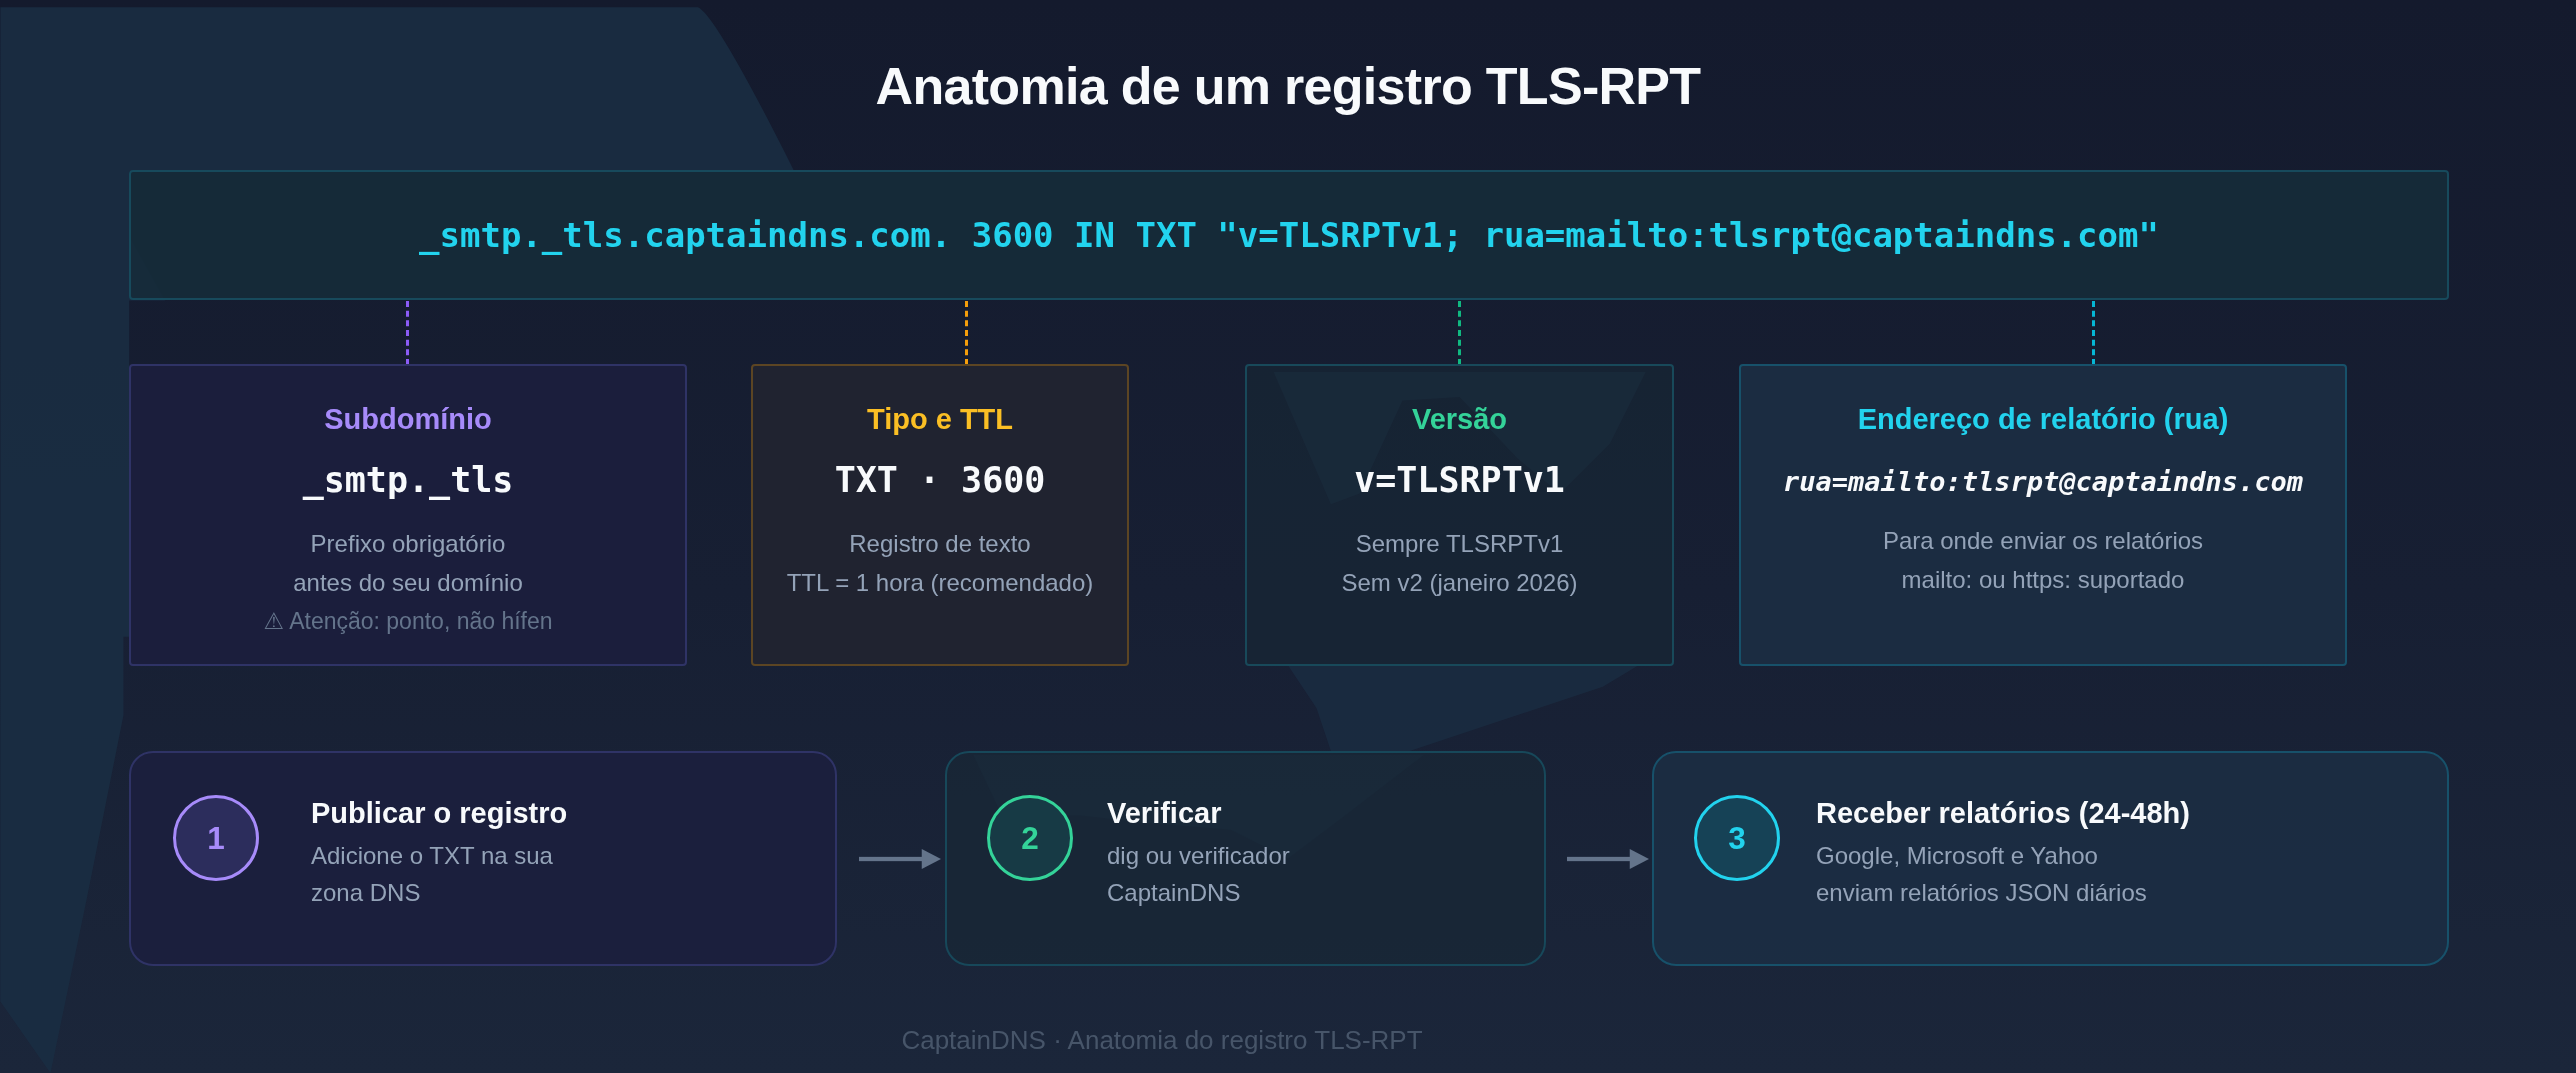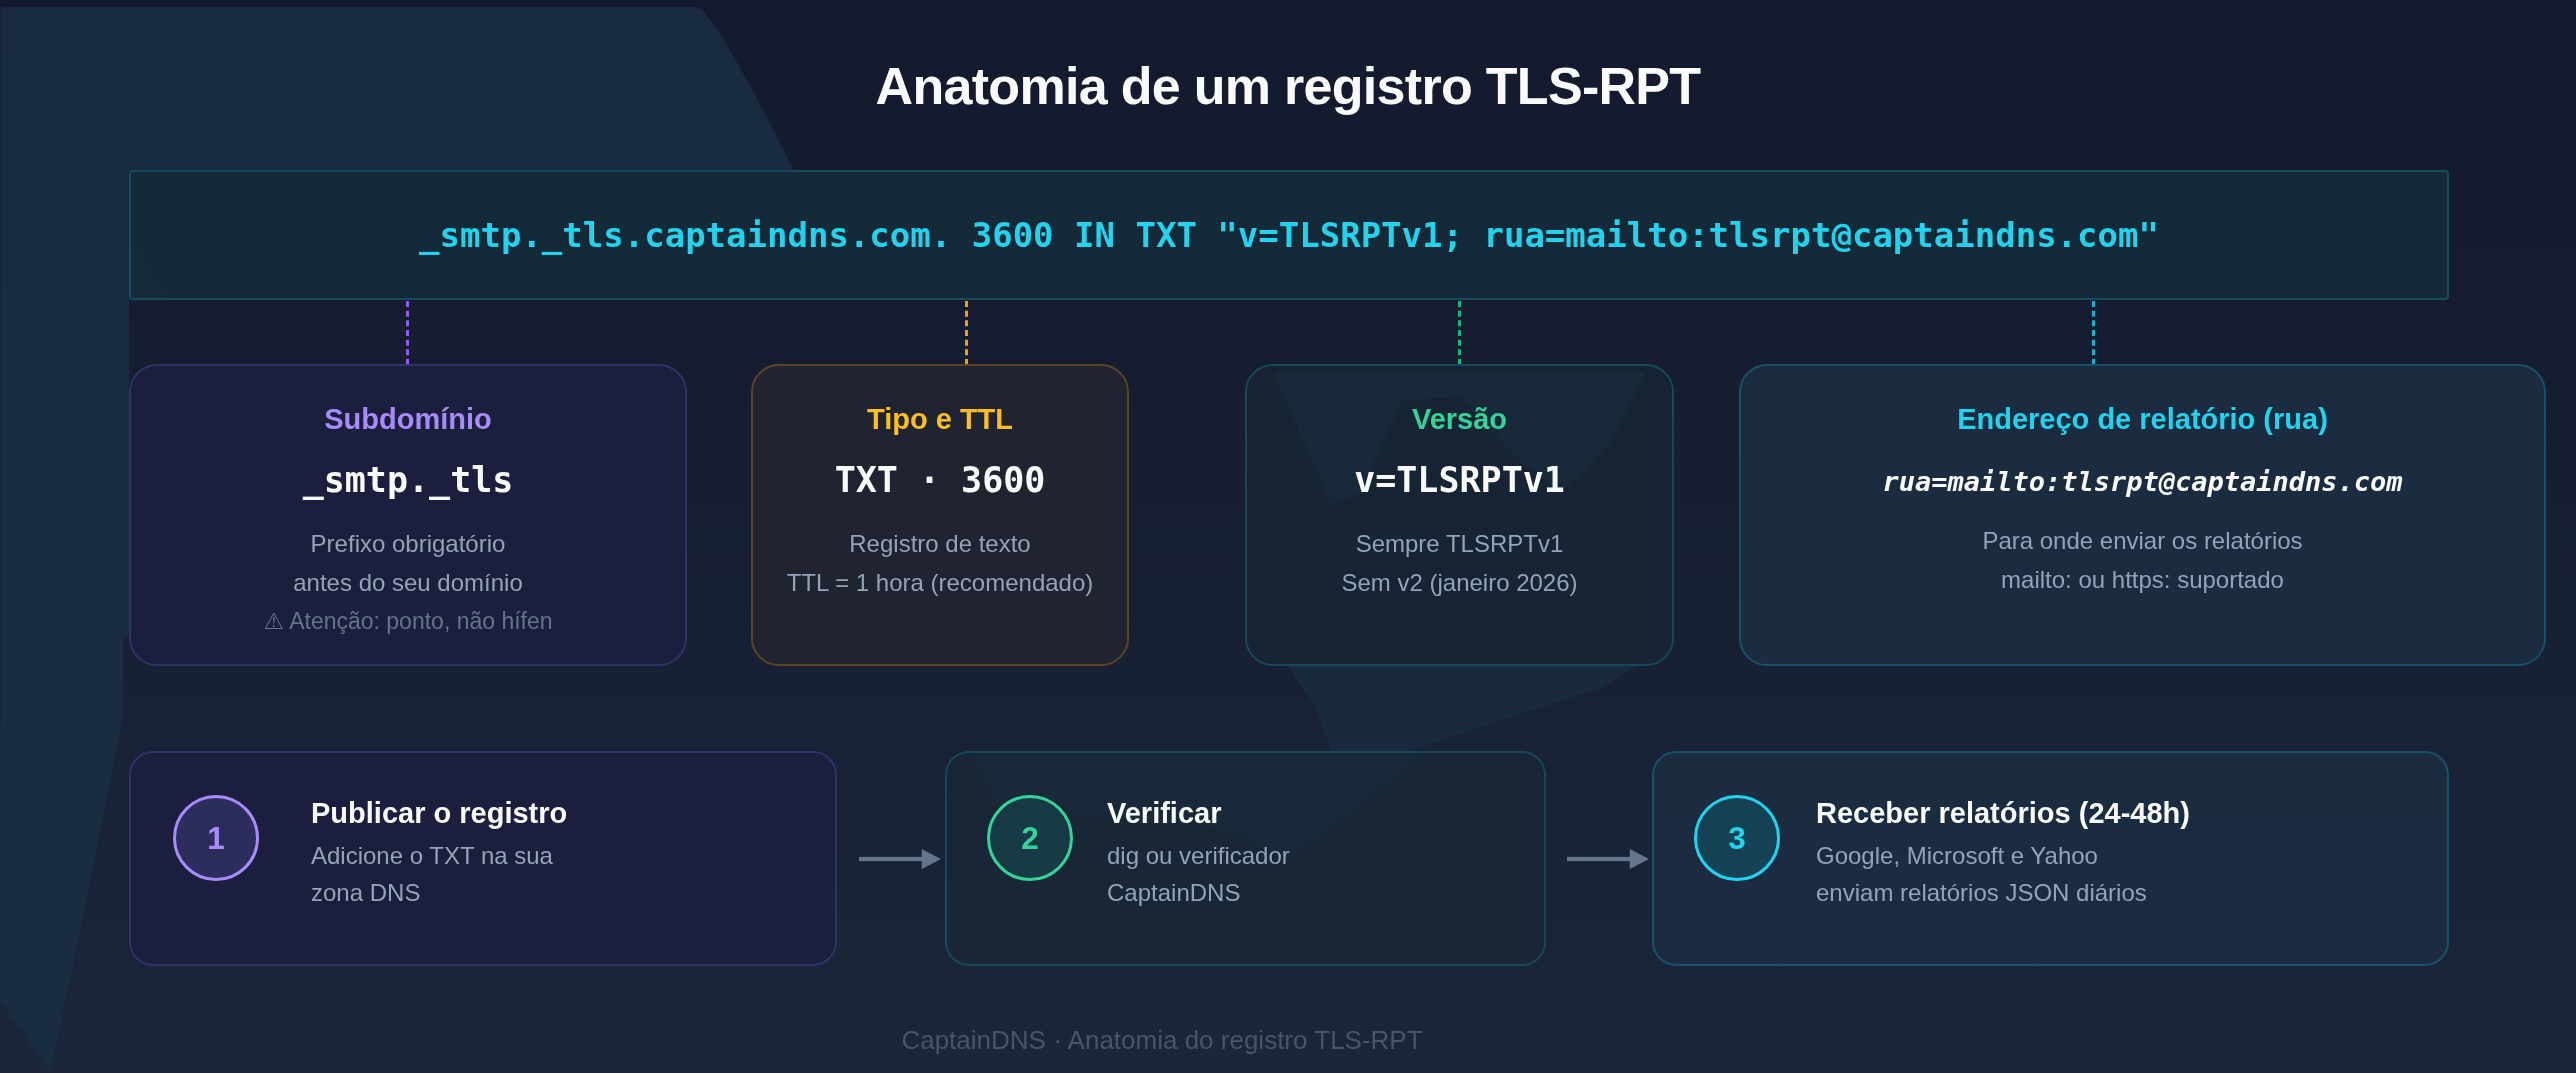--- a/index.html
+++ b/index.html
@@ -25,21 +25,21 @@
     .record-text {
       font-family: "DejaVu Sans Mono", "Liberation Mono", monospace;
       font-size: 34px; font-weight: 700; color: #22d3ee; white-space: pre;
     }
     .connector {
       position: absolute; top: 301px; width: 0; height: 64px;
       border-left: 3.6px dashed;
     }
     .card {
       position: absolute; top: 364px; height: 302px;
-      border: 2.1px solid; border-radius: 28px;
+      border: 2.1px solid; border-radius: 4px;
       display: flex; flex-direction: column; align-items: center;
       text-align: center;
     }
     .card-label { margin-top: 37px; font-size: 29px; font-weight: 700; }
     .card-value {
       margin-top: 24px;
       font-family: "DejaVu Sans Mono", "Liberation Mono", monospace;
       font-size: 35px; font-weight: 700; color: #f8fafc; white-space: pre;
     }
     .card-value.small { font-size: 27px; margin-top: 30px; font-style: italic; }
@@ -107,21 +107,21 @@
 
 <div class="card" style="left:1245px;width:429px;border-color:#18495a;background:rgba(24,40,54,0.6);">
   <div class="card-label" style="color:#34d399;">Versão</div>
   <div class="card-value">v=TLSRPTv1</div>
   <div class="card-desc">
     <div>Sempre TLSRPTv1</div>
     <div>Sem v2 (janeiro 2026)</div>
   </div>
 </div>
 
-<div class="card" style="left:1739px;width:807px;border-color:#17516a;background:rgba(27,45,66,0.95);">
+<div class="card" style="left:1739px;width:608px;border-color:#17516a;background:rgba(27,45,66,0.95);">
   <div class="card-label" style="color:#22d3ee;">Endereço de relatório (rua)</div>
   <div class="card-value small">rua=mailto:tlsrpt@captaindns.com</div>
   <div class="card-desc">
     <div>Para onde enviar os relatórios</div>
     <div>mailto: ou https: suportado</div>
   </div>
 </div>
 
 <div class="step" style="left:129px;width:708px;border-color:#2f3366;background:rgba(28,31,62,0.85);">
   <div class="step-num" style="left:42px;border-color:#a78bfa;color:#a78bfa;background:#2c2d5c;">1</div>

